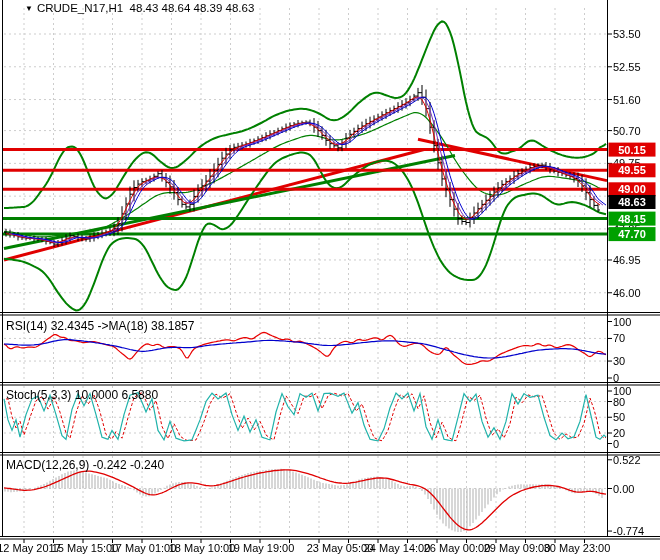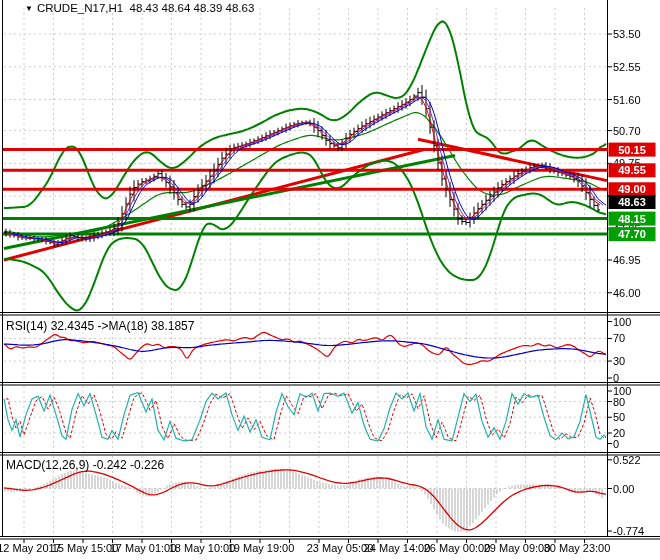--- a/index.html
+++ b/index.html
@@ -262,14 +262,15 @@
           <text x="397" y="552" font-family="Liberation Sans,sans-serif" font-size="11" text-anchor="middle" fill="#000">24 May 14:00</text>
           <text x="457" y="552" font-family="Liberation Sans,sans-serif" font-size="11" text-anchor="middle" fill="#000">26 May 00:00</text>
           <text x="517" y="552" font-family="Liberation Sans,sans-serif" font-size="11" text-anchor="middle" fill="#000">29 May 09:00</text>
           <text x="577" y="552" font-family="Liberation Sans,sans-serif" font-size="11" text-anchor="middle" fill="#000">30 May 23:00</text>
         </g>
       </svg></div>
   <div id="title" class="lbl">
     <span class="tri">▼</span><span>CRUDE_N17,H1</span>&nbsp;&nbsp;<span>48.43 48.64 48.39 48.63</span>
   </div>
   <div id="rsi-label" class="lbl">RSI(14) 32.4345  -&gt;MA(18) 38.1857</div>
-  <div id="macd-label" class="lbl">MACD(12,26,9) -0.242 -0.226</div>
+  <div id="stoch-label" class="lbl">Stoch(5,3,3) 10.0000 6.5880</div>
+  <div id="macd-label" class="lbl">MACD(12,26,9) -0.242 -0.240</div>
 </div>
 
 </body></html>

